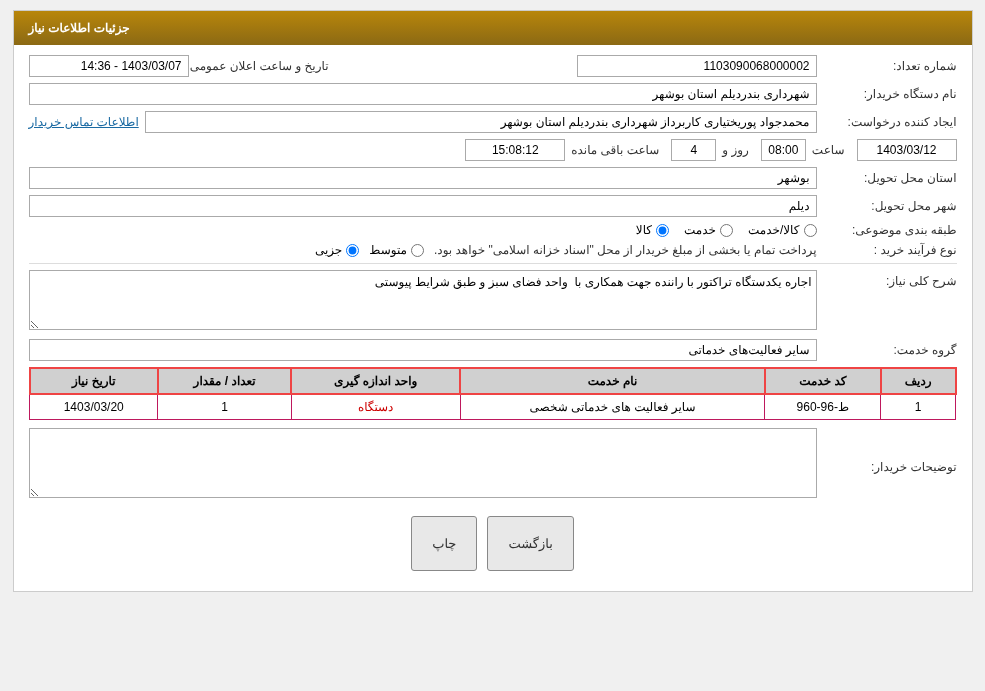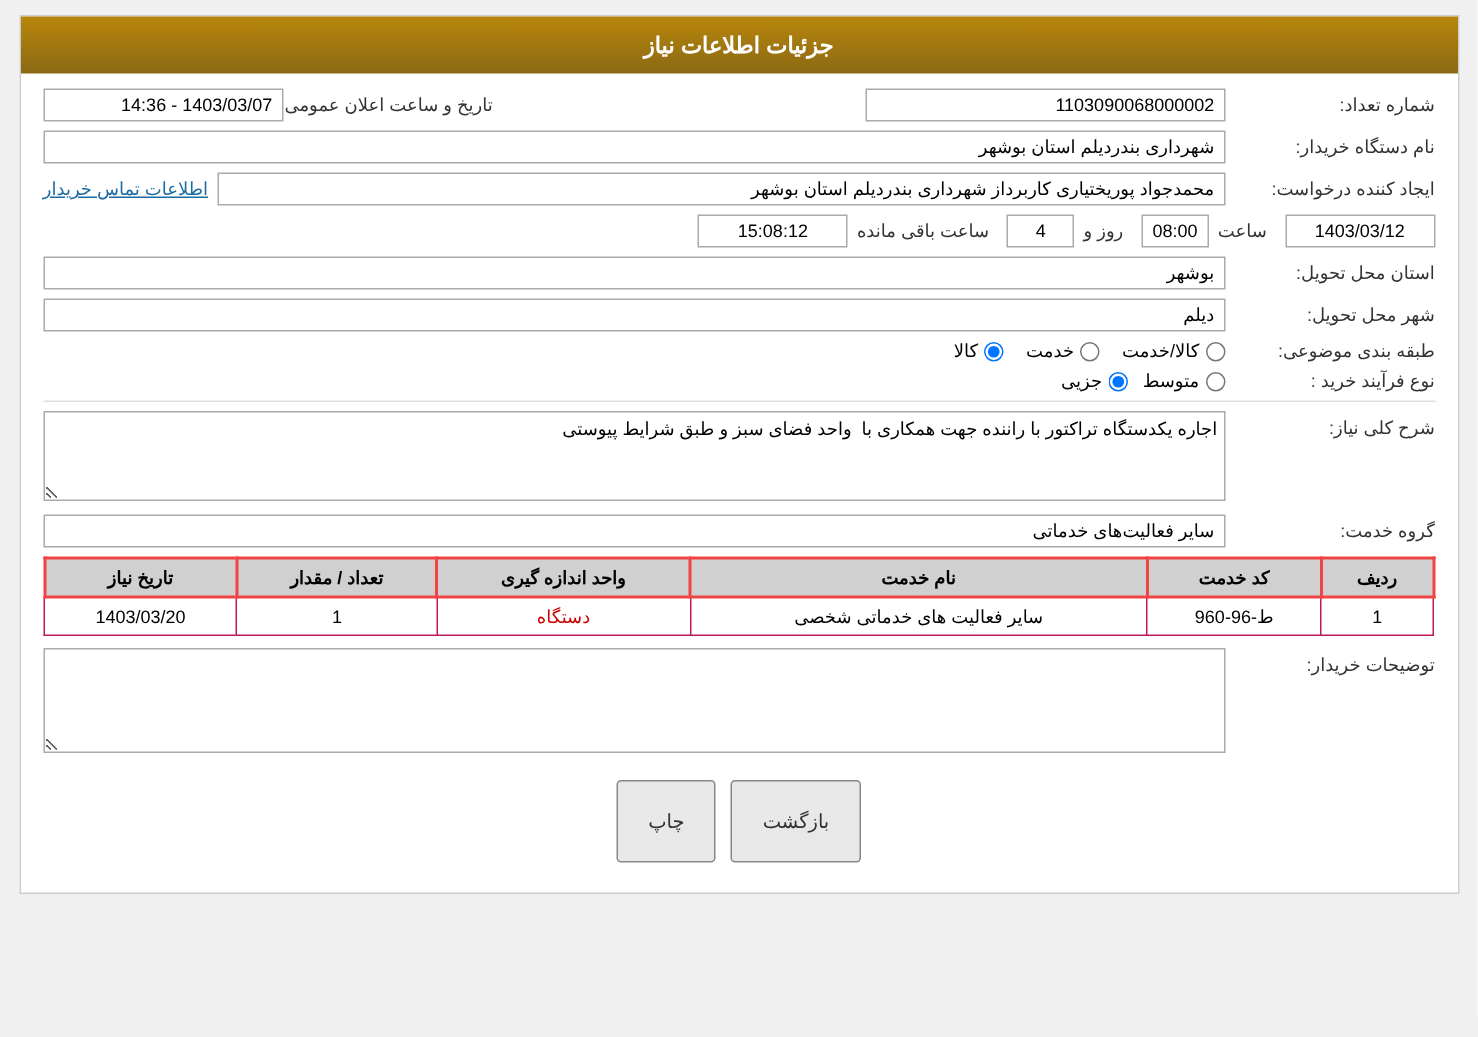--- a/index.html
+++ b/index.html
@@ -12,23 +12,23 @@
     }
     .page-container {
       background: #fff;
       border: 1px solid #ccc;
       max-width: 960px;
       margin: 0 auto;
     }
     .header-bar {
       background: linear-gradient(to bottom, #b8860b, #8b6914);
       color: #fff;
-      text-align: center;
+      text-align: left;
       padding: 10px 15px;
-      font-size: 15px;
+      font-size: 12px;
       font-weight: bold;
     }
     .content {
       padding: 10px 15px;
     }
     .form-row {
       display: flex;
       align-items: center;
       margin-bottom: 6px;
       direction: rtl;
@@ -261,20 +261,21 @@
         <label class="radio-item">
           <input type="radio" name="tasnif" checked="" style="">
           <span>کالا</span>
         </label>
       </div>
     </div>
 
     <div class="form-row">
       <span class="label-cell">نوع فرآیند خرید :</span>
       <div class="value-cell type-row">
+        <span class="note-text">پرداخت تمام یا بخشی از مبلغ خریدار از محل "اسناد خزانه اسلامی" خواهد بود.</span>
         <label class="radio-item">
           <input type="radio" name="nooe" style="">
           <span>متوسط</span>
         </label>
         <label class="radio-item">
           <input type="radio" name="nooe" checked="" style="">
           <span>جزیی</span>
         </label>
       </div>
     </div>
@@ -312,21 +313,21 @@
       <td>1</td>
       <td>ط-96-960</td>
       <td>سایر فعالیت های خدماتی شخصی</td>
       <td style="color:#cc0000">دستگاه</td>
       <td>1</td>
       <td>1403/03/20</td>
     </tr>
         </tbody>
     </table>
 
-    <div class="form-row" style="align-items:flex-start; margin-top:8px;">
+    <div class="form-row" style="align-items:center; margin-top:8px;">
       <span class="label-cell" style="padding-top:4px;">توضیحات خریدار:</span>
       <div class="value-cell watermark-area">
         <textarea class="textarea-box taller-box" readonly="" style=""></textarea>
       </div>
     </div>
 
     <div class="btn-row">
       <button class="btn btn-back">بازگشت</button>
       <button class="btn btn-print">چاپ</button>
     </div>

